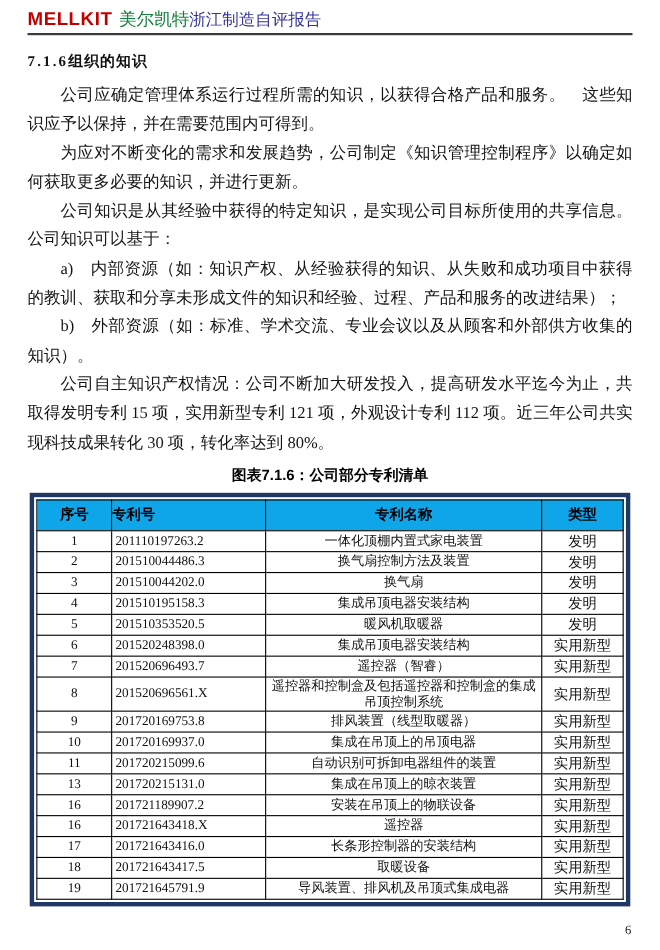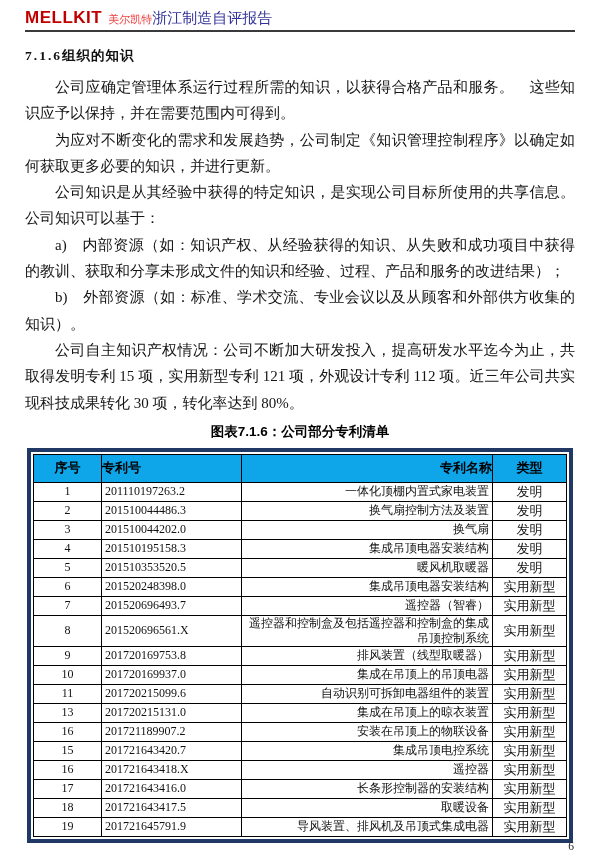--- a/index.html
+++ b/index.html
@@ -23,22 +23,22 @@
     height: 24px;
   }
   .brand-logo {
     font-family: "Liberation Sans", "DejaVu Sans", sans-serif;
     font-weight: bold;
     font-size: 17px;
     color: #c00000;
     letter-spacing: 0.5px;
   }
   .brand-company {
-    font-size: 11px;
-    color: #ef4444;
+    font-size: 16px;
+    color: #15803d;
     margin-left: 6px;
   }
   .brand-doc-title {
     font-size: 15px;
     color: #333399;
   }
   
   .section-heading {
     margin: 15px 0 9px 0;
     font-size: 13.5px;
@@ -90,21 +90,21 @@
   .patent-table td {
     border: 1px solid #000;
     font-size: 12px;
     height: 19px;
     padding: 0 3px;
     line-height: 15px;
     color: #111;
   }
   .patent-table .c0 { width: 68px;  text-align: center; }
   .patent-table .c1 { width: 140px; text-align: left; margin-left: 48px; }
-  .patent-table .c2 { text-align: right; }
+  .patent-table .c2 { text-align: center; }
   .patent-table .c3 { width: 74px;  text-align: center; font-size: 13px; }
   
   .page-number {
     position: absolute;
     right: 26px;
     bottom: 12px;
     font-size: 11.5px;
     color: #222;
   }
 </style>
@@ -215,26 +215,20 @@
             <td class="c2">集成在吊顶上的晾衣装置</td>
             <td class="c3">实用新型</td>
           </tr>
           <tr>
             <td class="c0">16</td>
             <td class="c1">201721189907.2</td>
             <td class="c2">安装在吊顶上的物联设备</td>
             <td class="c3">实用新型</td>
           </tr>
           <tr>
-            <td class="c0">15</td>
-            <td class="c1">201721643420.7</td>
-            <td class="c2">集成吊顶电控系统</td>
-            <td class="c3">实用新型</td>
-          </tr>
-          <tr>
             <td class="c0">16</td>
             <td class="c1">201721643418.X</td>
             <td class="c2">遥控器</td>
             <td class="c3">实用新型</td>
           </tr>
           <tr>
             <td class="c0">17</td>
             <td class="c1">201721643416.0</td>
             <td class="c2">长条形控制器的安装结构</td>
             <td class="c3">实用新型</td>

